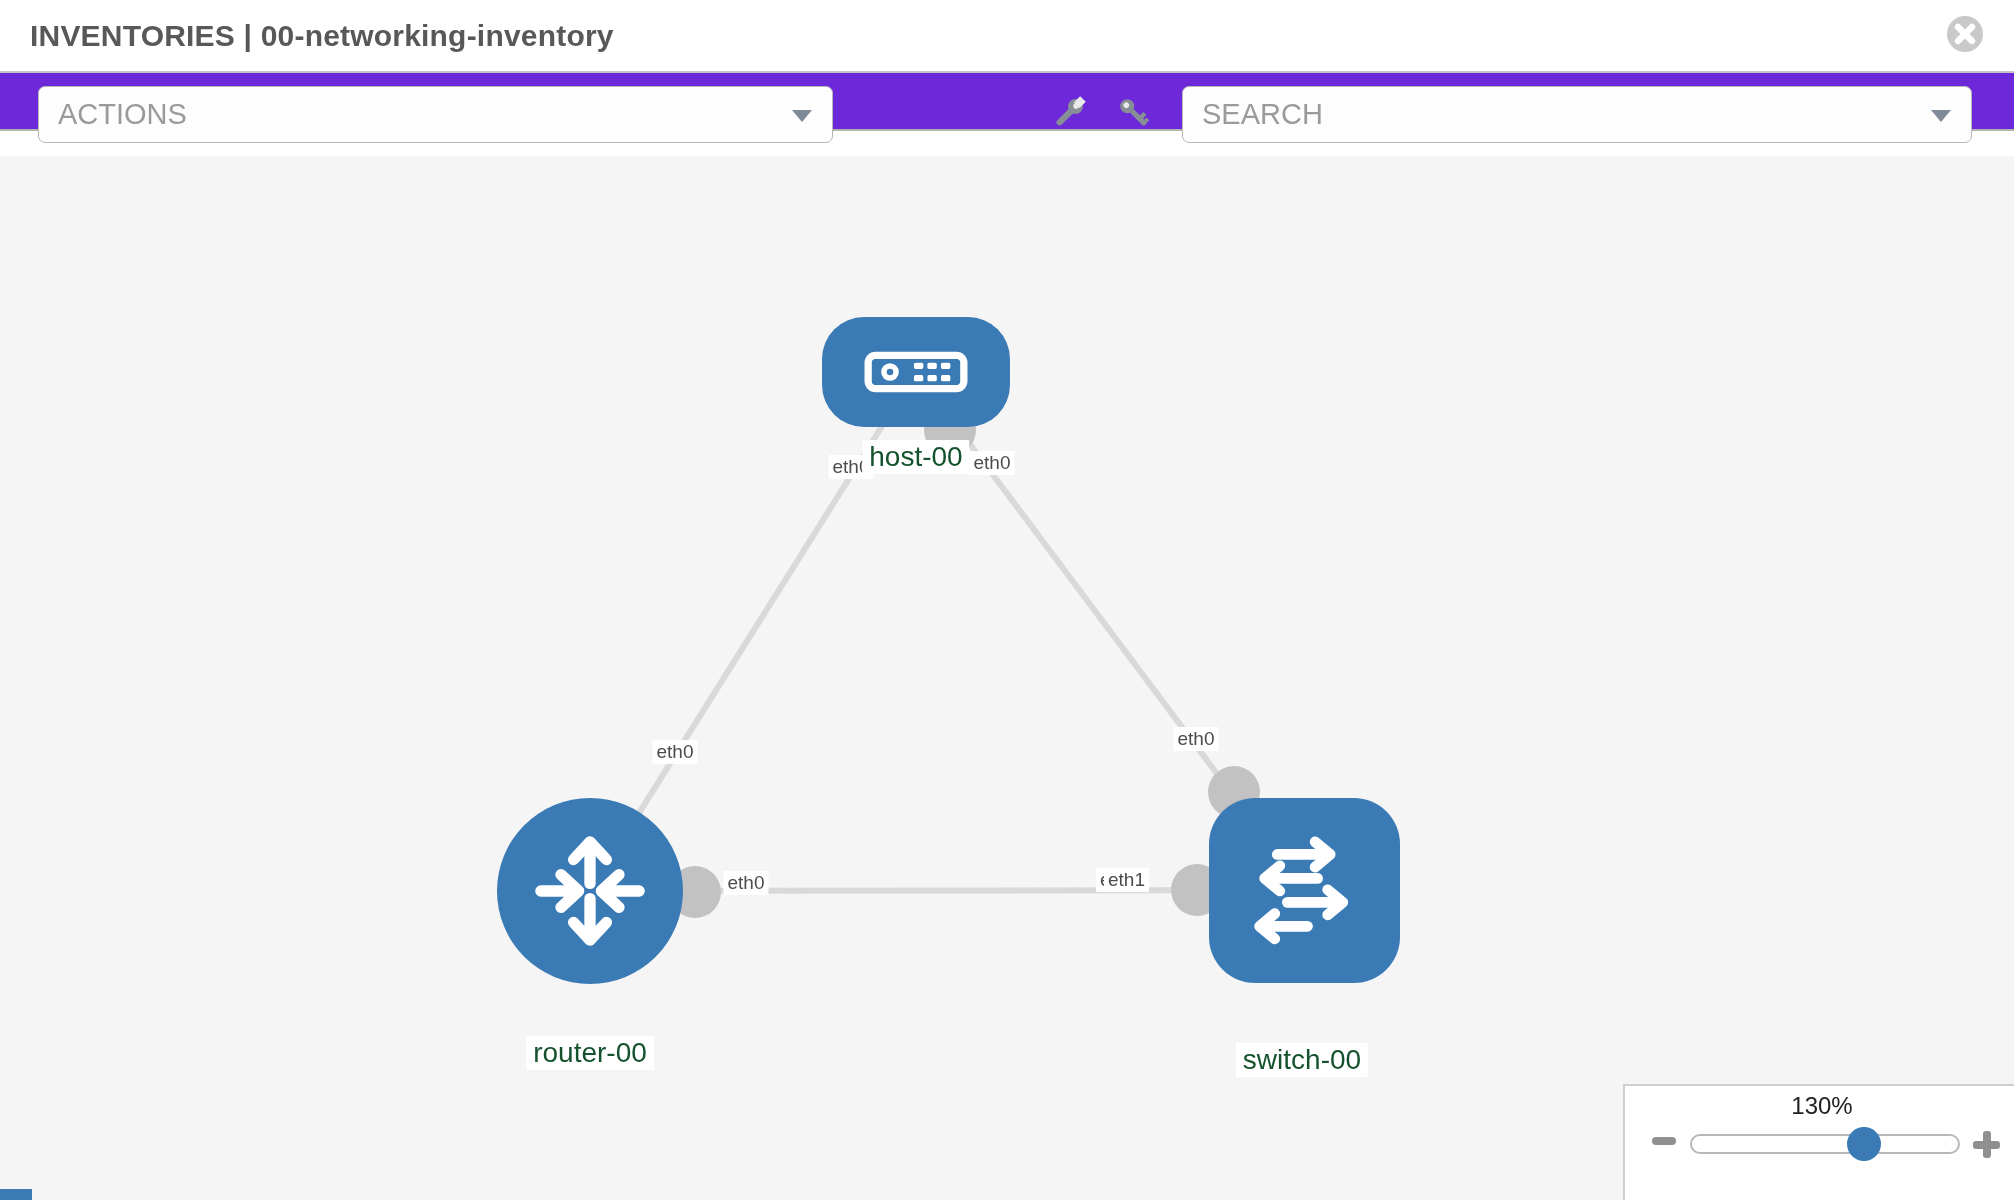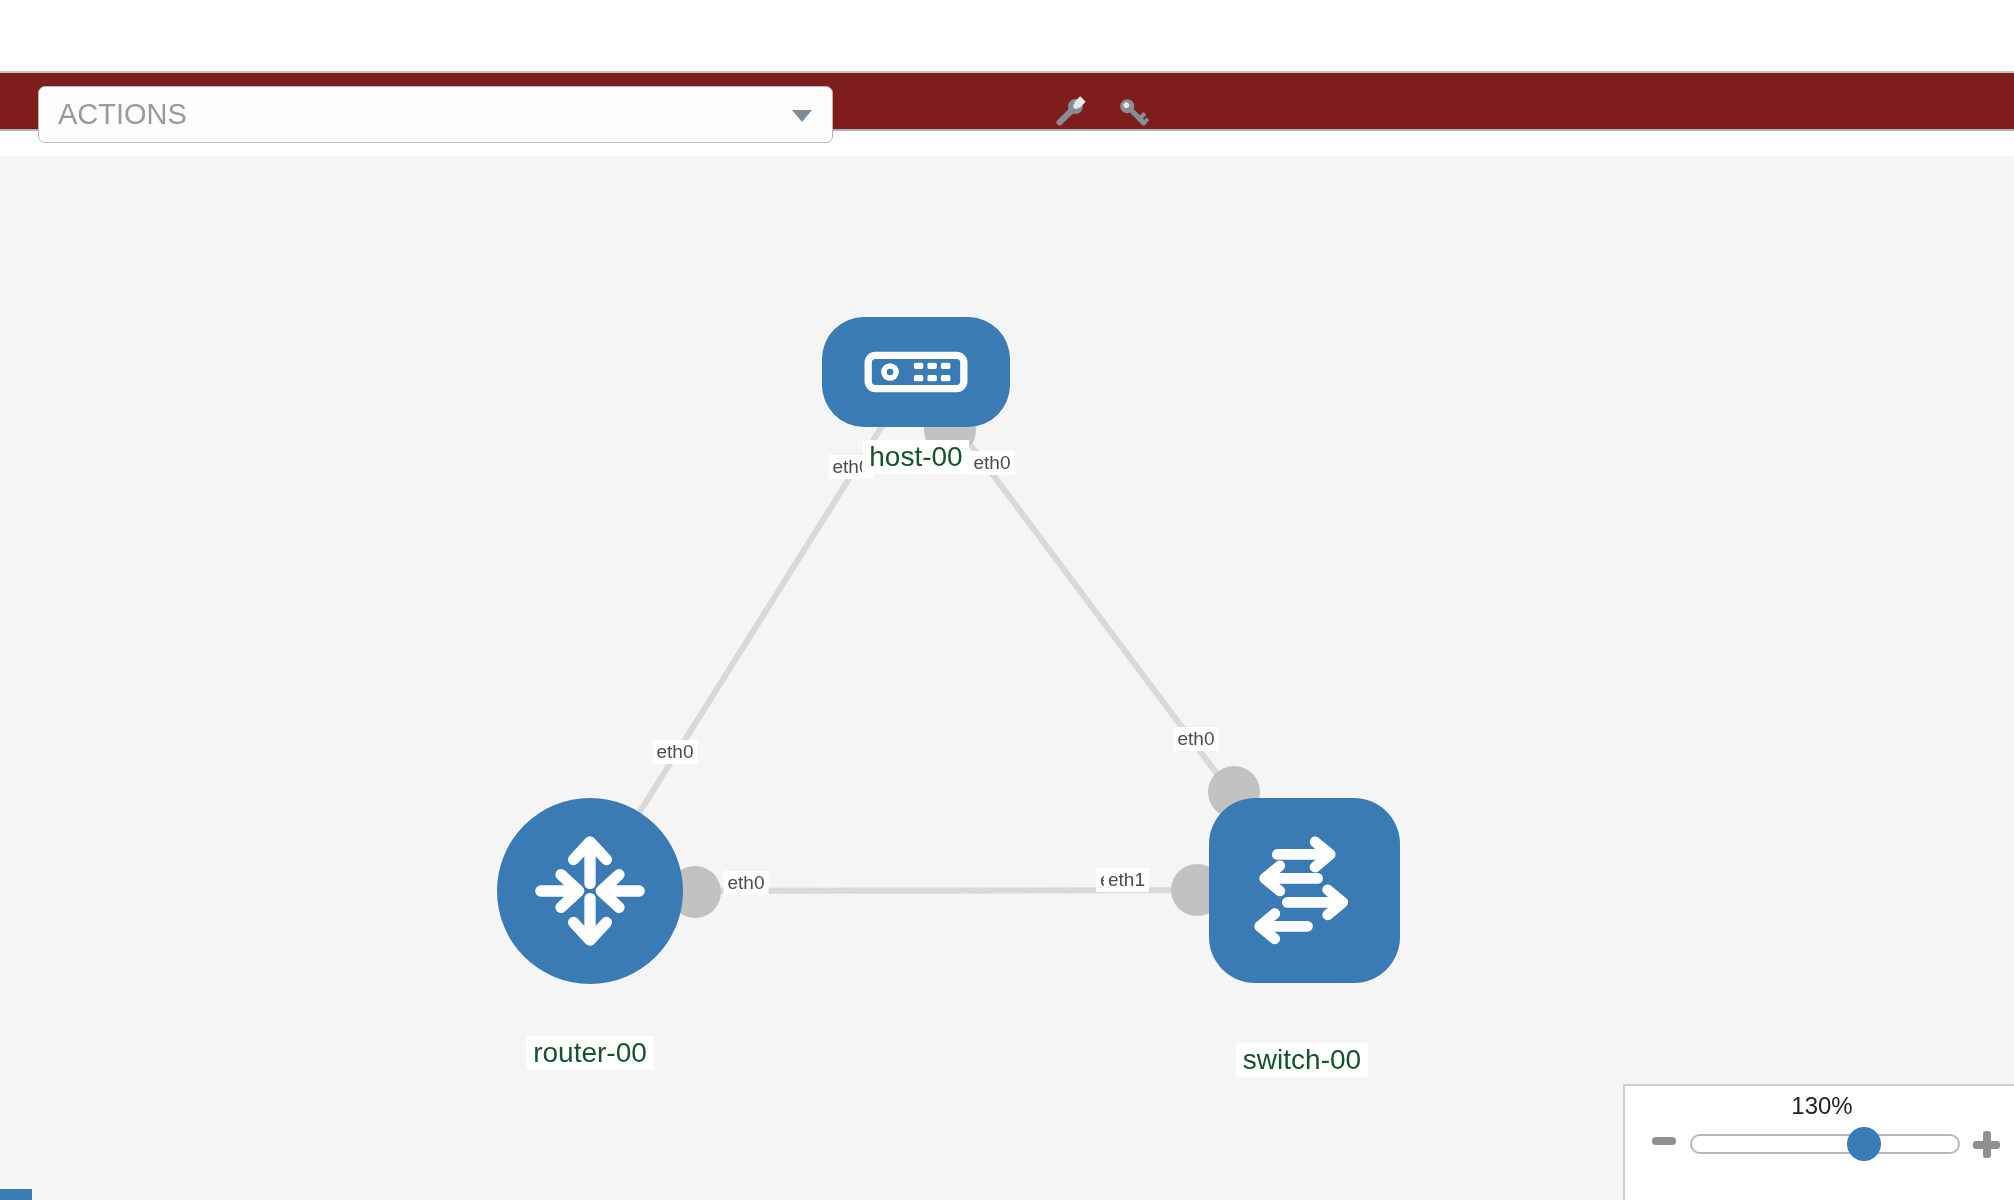--- a/index.html
+++ b/index.html
@@ -6,21 +6,21 @@
   html,body { width:2014px; height:1200px; overflow:hidden;
               font-family:"Liberation Sans", sans-serif; background:#ffffff; }
   .page { position:relative; width:2014px; height:1200px; }
 
   
   .header { position:absolute; left:0; top:0; width:2014px; height:71px; background:#ffffff; z-index:20; }
   .title { position:absolute; left:30px; top:0; line-height:71px; font-size:30px; font-weight:bold; color:#58585a; letter-spacing:.2px; }
   .close-btn { position:absolute; right:30px; top:15px; width:38px; height:38px; cursor:pointer; border:none; background:transparent; padding:0; }
 
   
-  .toolbar { position:absolute; left:0; top:71px; width:2014px; height:60px; background:#7f1d1d;
+  .toolbar { position:absolute; left:0; top:71px; width:2014px; height:60px; background:#6d28d9;
              border-top:2px solid #c6c6c6; border-bottom:2px solid #b3b3b3; z-index:20; }
   .dropdown { position:absolute; top:13px; height:57px; background:#fdfdfd; border:1px solid #b7b7b7; border-radius:7px;
               font-size:29px; color:#9a9a9a; line-height:55px; padding-left:19px; cursor:pointer; }
   .dropdown .caret { position:absolute; right:20px; top:23px; width:0; height:0;
                      border-left:10px solid transparent; border-right:10px solid transparent; border-top:12px solid #7e8b97; }
   .dd-actions { left:38px;  width:795px; }
   .dd-search  { left:1182px; width:790px; }
   .tool-icon-btn { position:absolute; top:92px; width:44px; height:44px; border:none; background:transparent; padding:0; cursor:pointer; z-index:21; }
   .btn-wrench { left:1046px; }
   .btn-key    { left:1113px; }
@@ -155,20 +155,24 @@
     </button>
   </div>
 
   <div class="corner-strip"></div>
 
   <div class="toolbar">
     <div class="dropdown dd-actions">
       <span>ACTIONS</span>
       <span class="caret"></span>
     </div>
+    <div class="dropdown dd-search">
+      <span>SEARCH</span>
+      <span class="caret"></span>
+    </div>
   </div>
 
   <button class="tool-icon-btn btn-wrench" aria-label="tools">
     <svg width="44" height="44" viewBox="0 0 100 100">
       <g transform="rotate(45 50 50)">
         <rect x="43" y="30" width="14" height="54" rx="7" fill="#878e96"></rect>
         <circle cx="50" cy="26" r="17" fill="#878e96"></circle>
         <rect x="41" y="2" width="18" height="20" fill="#e9e9e9"></rect>
         <circle cx="50" cy="24" r="6.5" fill="#e9e9e9"></circle>
       </g>
@@ -180,14 +184,23 @@
       <g transform="rotate(-45 50 50)" fill="#878e96">
         <circle cx="50" cy="25" r="16"></circle>
         <circle cx="50" cy="22" r="6.5" fill="#e9e9e9"></circle>
         <rect x="44" y="38" width="12" height="46" rx="5"></rect>
         <rect x="52" y="60" width="15" height="10" rx="2"></rect>
         <rect x="52" y="74" width="11" height="9" rx="2"></rect>
       </g>
     </svg>
   </button>
 
+  <div class="header">
+    <div class="title">INVENTORIES | 00-networking-inventory</div>
+    <button class="close-btn" aria-label="close">
+      <svg width="38" height="38" viewBox="0 0 38 38">
+        <circle cx="19" cy="19" r="18" fill="#c9c9c9"></circle>
+        <path d="M12 12 L26 26 M26 12 L12 26" stroke="#ffffff" stroke-width="6.5" stroke-linecap="round"></path>
+      </svg>
+    </button>
+  </div>
 
 </div>
 
 </body></html>

